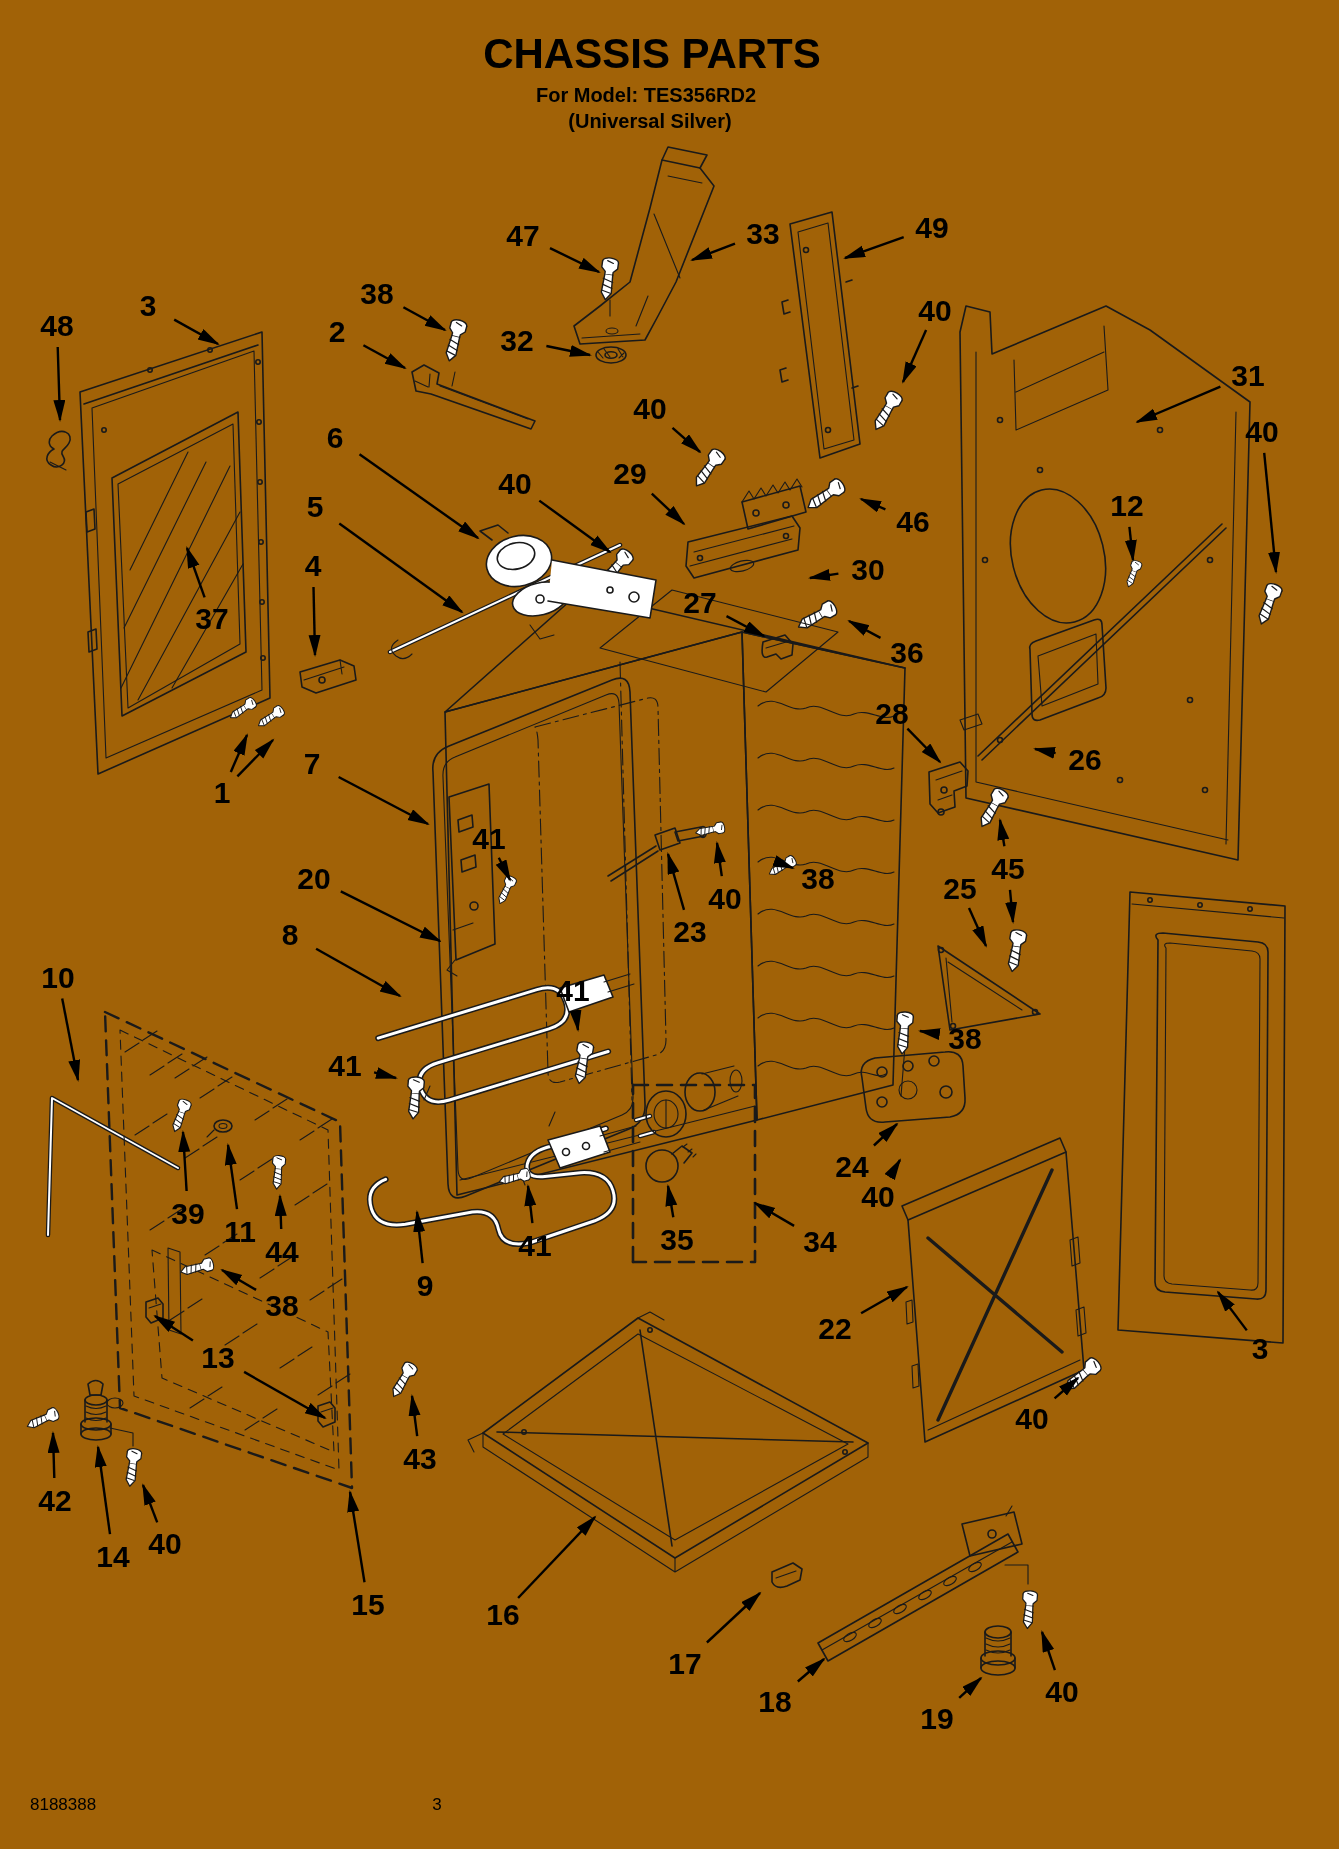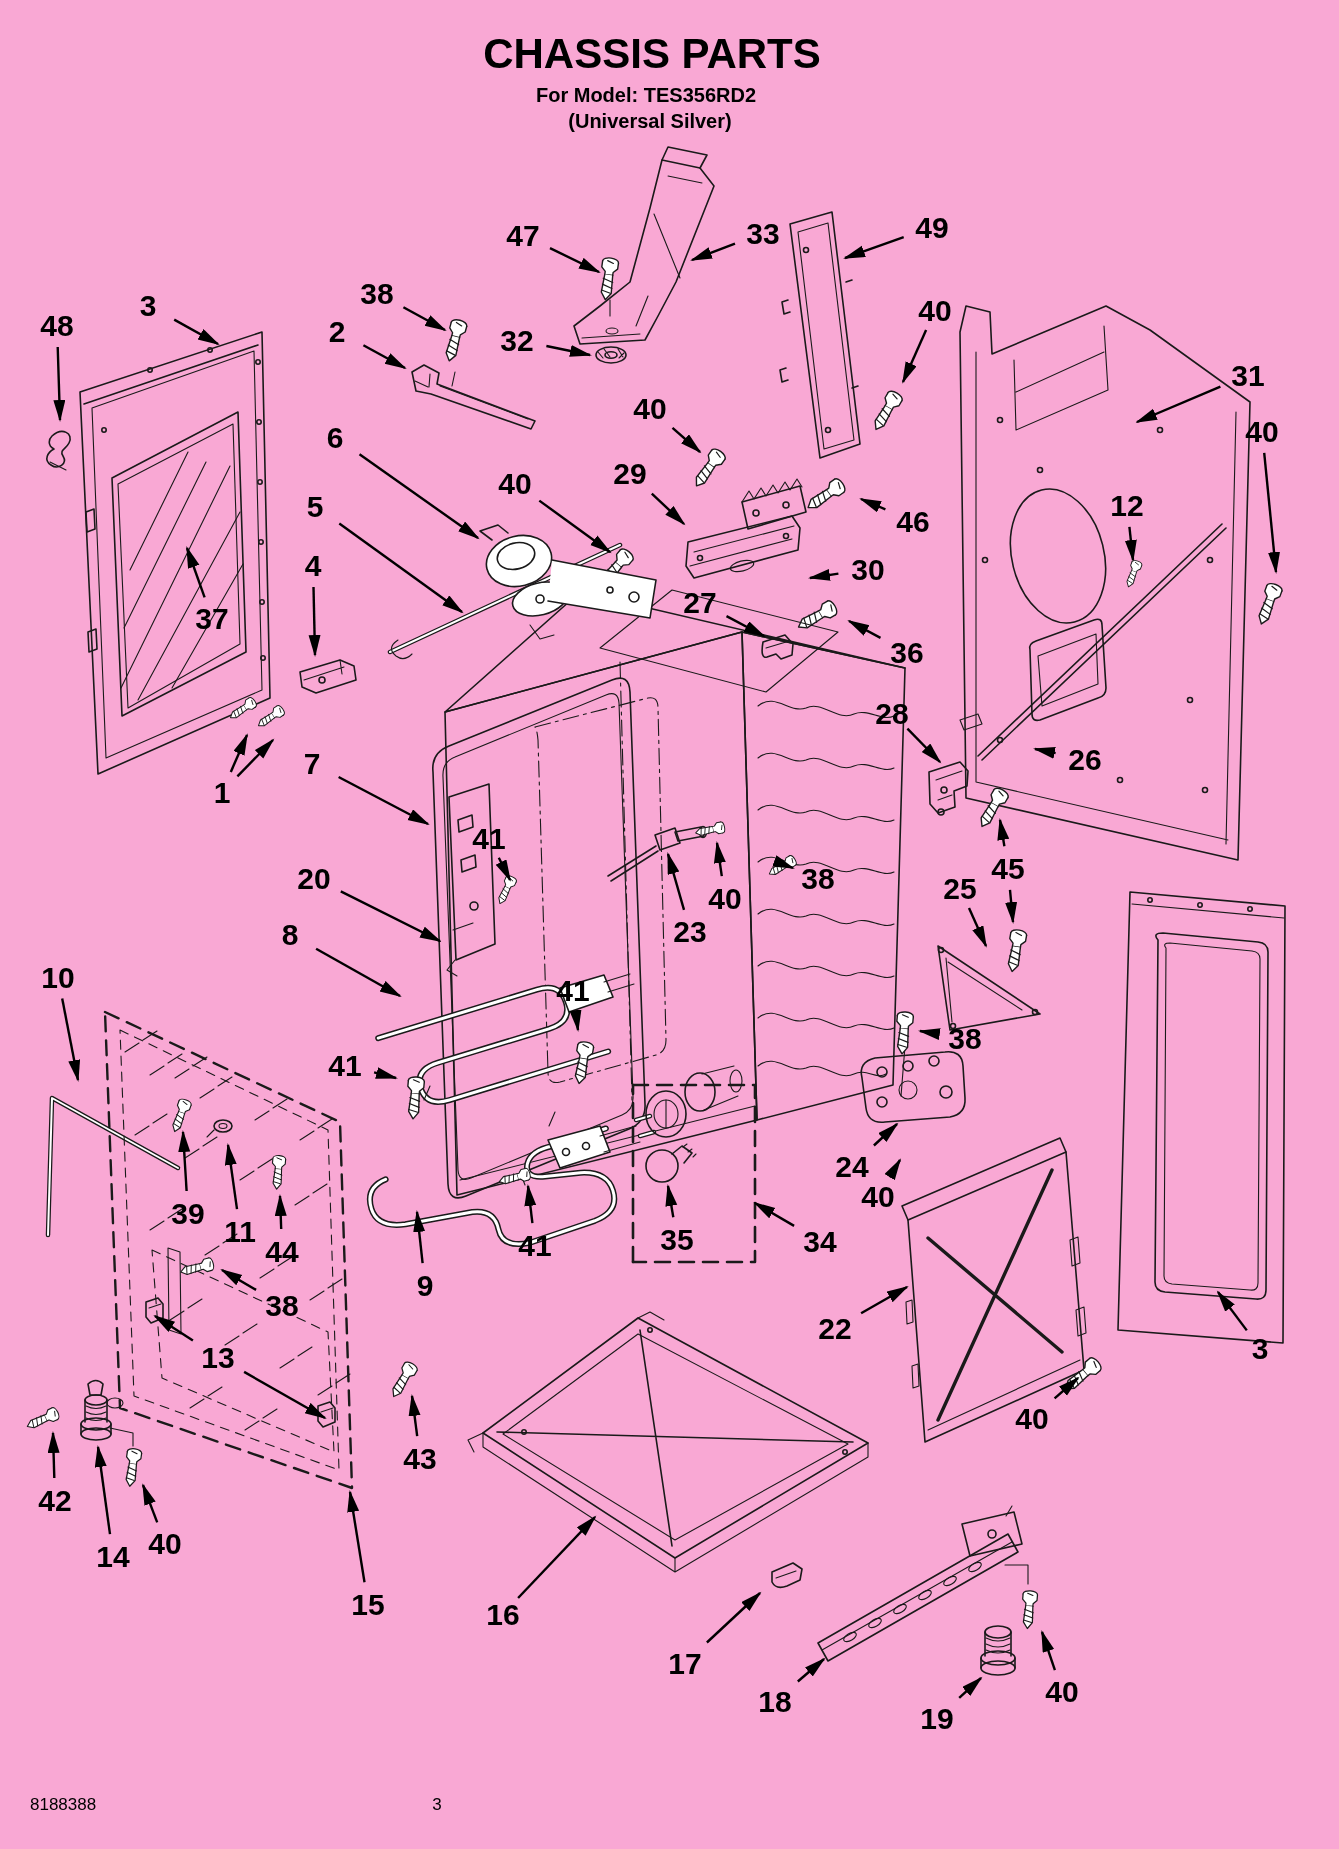--- a/index.html
+++ b/index.html
@@ -1,16 +1,16 @@
 <!DOCTYPE html>
 <html><head>
 <meta charset="utf-8">
 <style>
   html,body{margin:0;padding:0;background:#fff;}
-  .page{width:1339px;height:1849px;position:relative;background:#f9a8d4;}
+  .page{width:1339px;height:1849px;position:relative;background:#a16207;}
   svg{display:block;}
   .ln{fill:none;stroke:#1a1a1a;stroke-width:1.6;stroke-linejoin:round;stroke-linecap:round;}
   .thin{stroke-width:1.1;}
   .thk{stroke-width:3.4;}
   .fillw{fill:#fff;stroke:#1a1a1a;stroke-width:1.6;stroke-linejoin:round;}
   .dash{stroke-dasharray:15 9;}
   .dashs{stroke-dasharray:9 7;}
   .dashdot{stroke-dasharray:16 5 3 5;}
   .tube-b{fill:none;stroke:#1a1a1a;stroke-width:6;stroke-linejoin:round;stroke-linecap:round;}
   .tube-w{fill:none;stroke:#fff;stroke-width:3;stroke-linejoin:round;stroke-linecap:round;}

